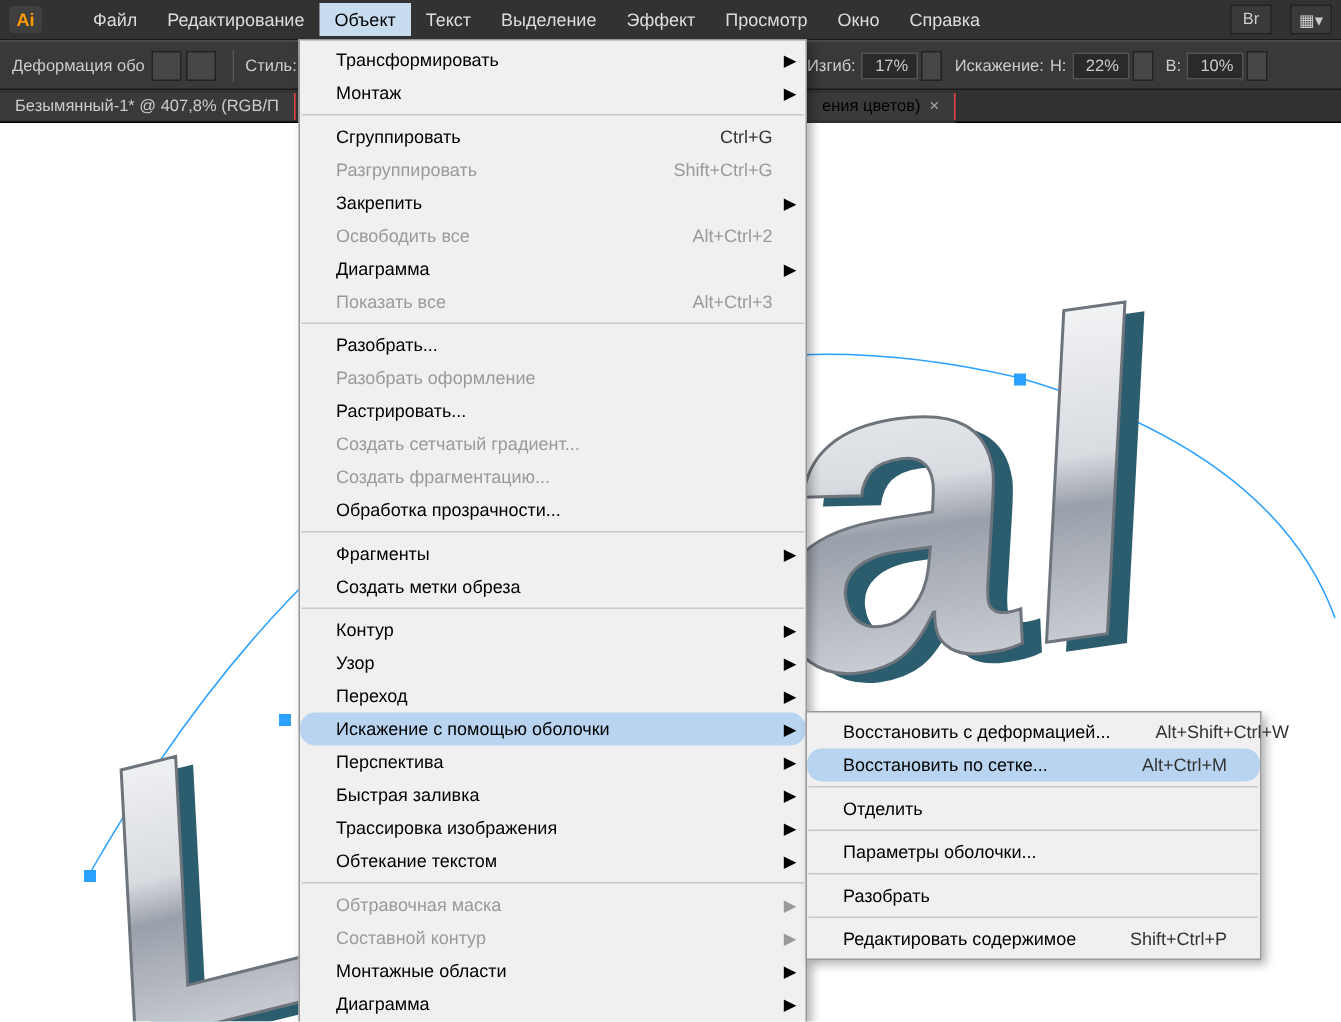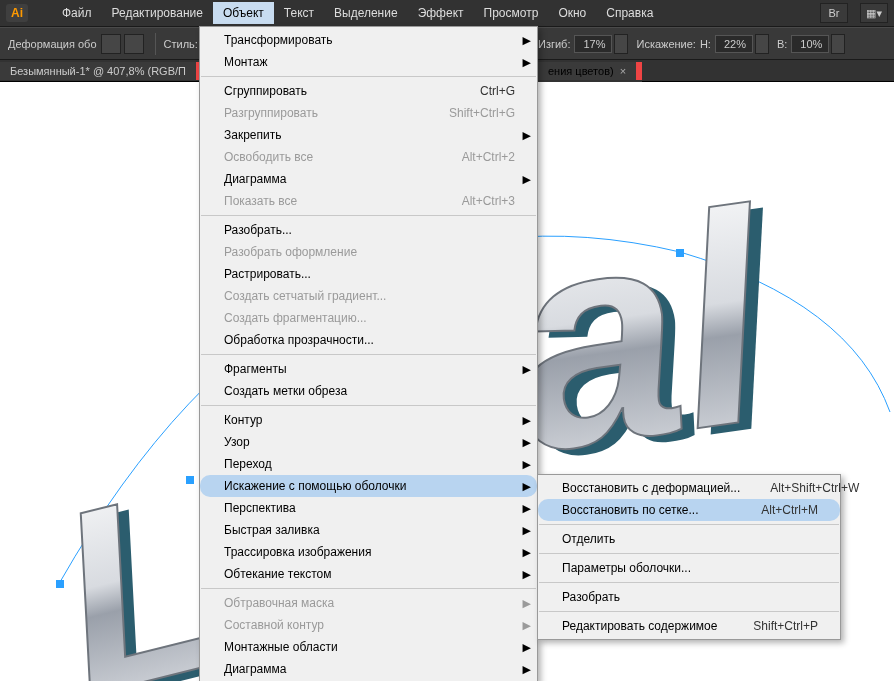--- a/index.html
+++ b/index.html
@@ -16,21 +16,21 @@
   
   .optbar { height: 33px; background: #393939; display: flex; align-items: center; padding: 0 8px; font-size: 11px; color: #ccc; border-top:1px solid #4a4a4a; border-bottom:1px solid #1a1a1a; }
   .optbar .sep { width: 1px; height: 22px; background: #555; margin: 0 8px; }
   .opt-btn { width: 20px; height: 20px; background: #464646; border: 1px solid #222; margin-right: 3px; }
   .opt-label { margin-right: 4px; }
   .opt-val { padding: 2px 6px; background: #2a2a2a; border:1px solid #555; min-width:38px; text-align:right; margin-right:2px;}
   .opt-step { width: 14px; height: 20px; background: #464646; border:1px solid #222; margin-right:8px; }
 
   
   .tabbar { height: 22px; background: #323232; display: flex; align-items: center; font-size: 11px; color: #ccc; border-bottom:1px solid #000; }
-  .doc-tab { padding: 3px 10px; background:#3a3a3a; border-right:6px solid #ef4444; display:flex;align-items:flex-end;}
+  .doc-tab { padding: 3px 10px; background:#3a3a3a; border-right:1px solid #ef4444; display:flex;align-items:flex-end;}
   .doc-tab .close { margin-left:6px; font-size:11px; color:#aaa;}
 
   
   .canvas { position: absolute; top: 82px; left: 0; right: 0; bottom: 0; background: #fff; overflow: hidden; }
   .canvas svg { position:absolute; top:0; left:0; }
 
   
   .dropdown { position: absolute; background: #f0f0f0; border: 1px solid #999; box-shadow: 3px 3px 6px rgba(0,0,0,0.3); font-size: 12px; color: #000; padding: 2px 0; }
   .dd-row { display:flex; align-items:center; height: 22px; padding: 0 22px 0 24px; position:relative; white-space:nowrap; }
   .dd-row.hl { background:#b8d4f0;border-radius:10px; }

